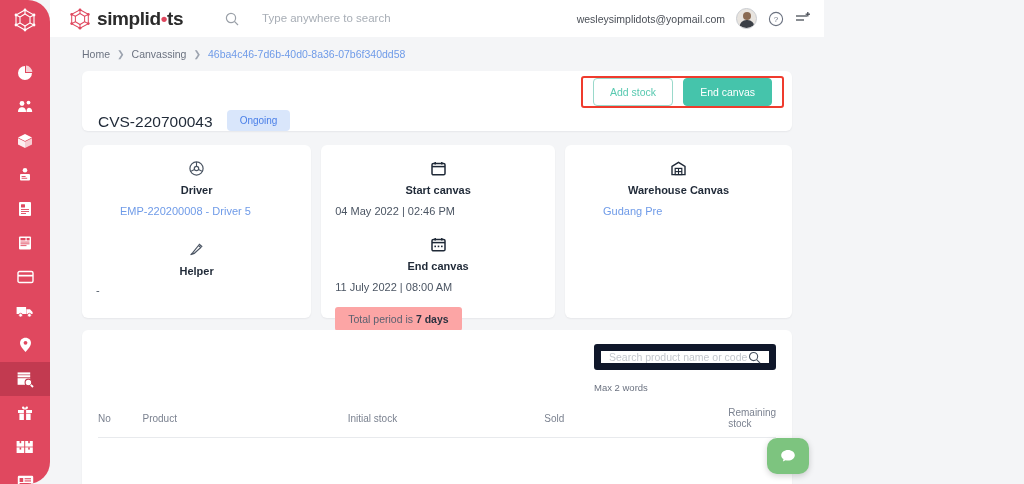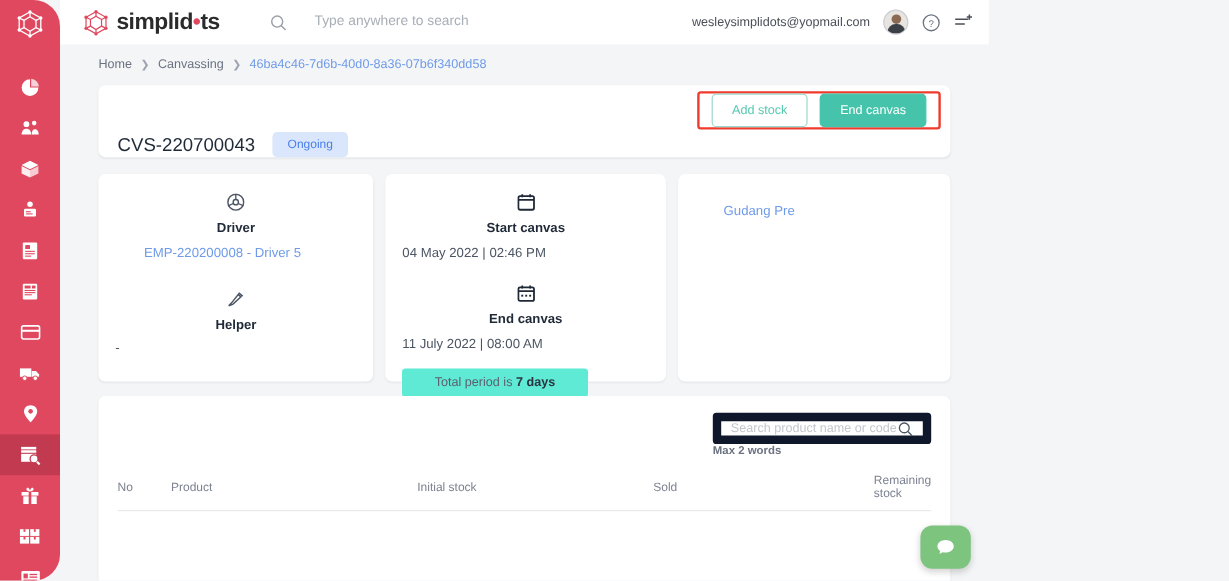--- a/index.html
+++ b/index.html
@@ -132,22 +132,22 @@
 
   .icon-row { display: flex; align-items: center; gap: 8px; flex-direction: column; }
   .icon-label { font-size: 11px; font-weight: bold; color: #1f2937; }
   .link-val { font-size: 11px; color: #6f9be8; margin-top: 9px; display: block; margin-left: 24px; }
   .plain-val { font-size: 11px; color: #4b5563; margin-top: 9px; display: block; }
   .dash-val { font-size: 11px; color: #4b5563; margin-top: 7px; display: block; }
   .group-gap { margin-top: 25px; }
   .group-gap-sm { margin-top: 20px; }
   .period-badge {
     display: inline-block; margin-top: 14px;
-    background: #5eead4; color: #5b6170;
-    font-size: 10.5px; padding: 6px 27px; border-radius: 3px;
+    background: #fca5a5; color: #5b6170;
+    font-size: 10.5px; padding: 6px 13px; border-radius: 3px;
   }
   .period-badge b { color: #2b3240; }
 
   
   .bottom-card {
     margin-top: 12px; height: 160px; position: relative; overflow: hidden;
   }
   .tabs {
     display: flex; align-items: flex-end; gap: 22px;
     padding: 12px 16px 0 16px;
@@ -166,21 +166,21 @@
   .searchbox {
     display: flex; align-items: center;
     border: 7px solid #0f172a; border-radius: 3px;
     height: 26px; padding: 0 8px;
   }
   .searchbox input {
     border: none; outline: none; flex: 1; font-size: 10.5px; color: #4b5563;
     font-family: "Liberation Sans", sans-serif; background: transparent;
   }
   .searchbox input::placeholder { color: #c3c7cd; }
-  .hint { font-size: 9.5px; color: #6b7280; margin-top: 0; font-weight: bold; }
+  .hint { font-size: 9.5px; color: #6b7280; margin-top: 12px; }
 
   .table-head {
     display: flex; align-items: center;
     margin: 14px 16px 0 16px;
     padding-bottom: 8px;
     border-bottom: 1px solid #e8eaed;
     font-size: 10px; color: #7b8290;
   }
   .th-no { width: 52px; }
   .th-product { width: 240px; }
@@ -464,20 +464,29 @@
             <rect x="10" y="8.6" width="1.6" height="1.6" fill="#1f2937"></rect>
           </svg>
           <span class="icon-label">End canvas</span>
         </div>
         <span class="plain-val">11 July 2022 | 08:00 AM</span>
 
         <div class="period-badge"><span>Total period is </span><b>7 days</b></div>
       </div>
 
       <div class="card info-card c3">
+        <div class="icon-row">
+          <svg width="15" height="15" viewBox="0 0 15 15">
+            <path d="M1 5.4 L7.5 1.4 L14 5.4 L14 13.6 L1 13.6 Z" fill="none" stroke="#1f2937" stroke-width="1.4"></path>
+            <rect x="4.2" y="7.4" width="6.6" height="6.2" fill="none" stroke="#1f2937" stroke-width="1.2"></rect>
+            <line x1="4.2" y1="10.6" x2="10.8" y2="10.6" stroke="#1f2937" stroke-width="1.1"></line>
+            <line x1="7.5" y1="7.4" x2="7.5" y2="13.6" stroke="#1f2937" stroke-width="1.1"></line>
+          </svg>
+          <span class="icon-label">Warehouse Canvas</span>
+        </div>
         <a class="link-val">Gudang Pre</a>
       </div>
 
     </section>
 
     <section class="card bottom-card">
 
       <div class="searchrow">
         <div class="searchbox-wrap">
           <div class="searchbox">

